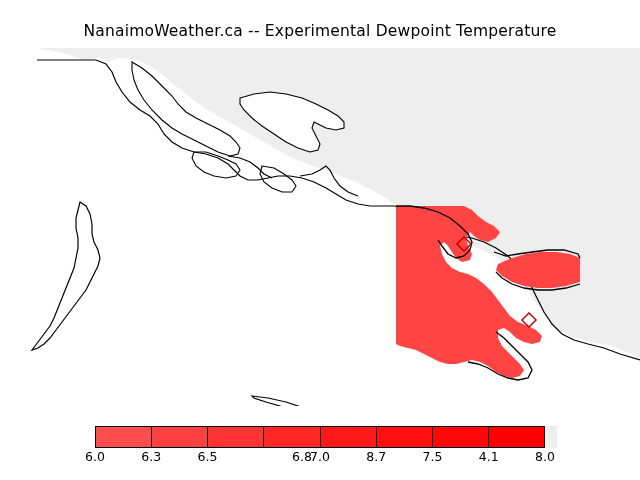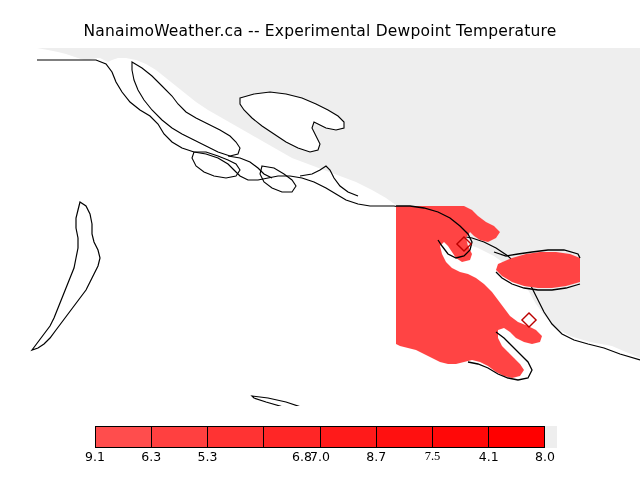--- a/index.html
+++ b/index.html
@@ -230,25 +230,25 @@
         <div class="cb-seg" style="background: rgb(255, 38, 38);"></div>
         <div class="cb-seg" style="background: rgb(255, 26, 26);"></div>
         <div class="cb-seg" style="background: rgb(255, 16, 16);"></div>
         <div class="cb-seg" style="background: rgb(255, 8, 8);"></div>
         <div class="cb-seg" style="background: rgb(255, 0, 0);"></div>
       </div>
     <div id="cb-tail"></div>
   </div>
 
   <div id="cb-ticklabels">
-      <div class="cb-tick" style="left: 95px;">9.1</div>
+      <div class="cb-tick" style="left: 95px;">6.0</div>
       <div class="cb-tick" style="left: 151.25px;">6.3</div>
-      <div class="cb-tick" style="left: 207.5px;">5.3</div>
+      <div class="cb-tick" style="left: 207.5px;">6.5</div>
       <div class="cb-tick" style="left: 254px; margin-left: 48px;">6.8</div>
       <div class="cb-tick" style="left: 320px;">7.0</div>
       <div class="cb-tick" style="left: 376.25px;">8.7</div>
-      <div class="cb-tick" style="left: 432.5px; font-family: Liberation Serif, serif;">7.5</div>
+      <div class="cb-tick" style="left: 432.5px;">7.5</div>
       <div class="cb-tick" style="left: 488.75px;">4.1</div>
       <div class="cb-tick" style="left: 545px;">8.0</div>
     </div>
 
 
 </div>
 
 </body></html>

